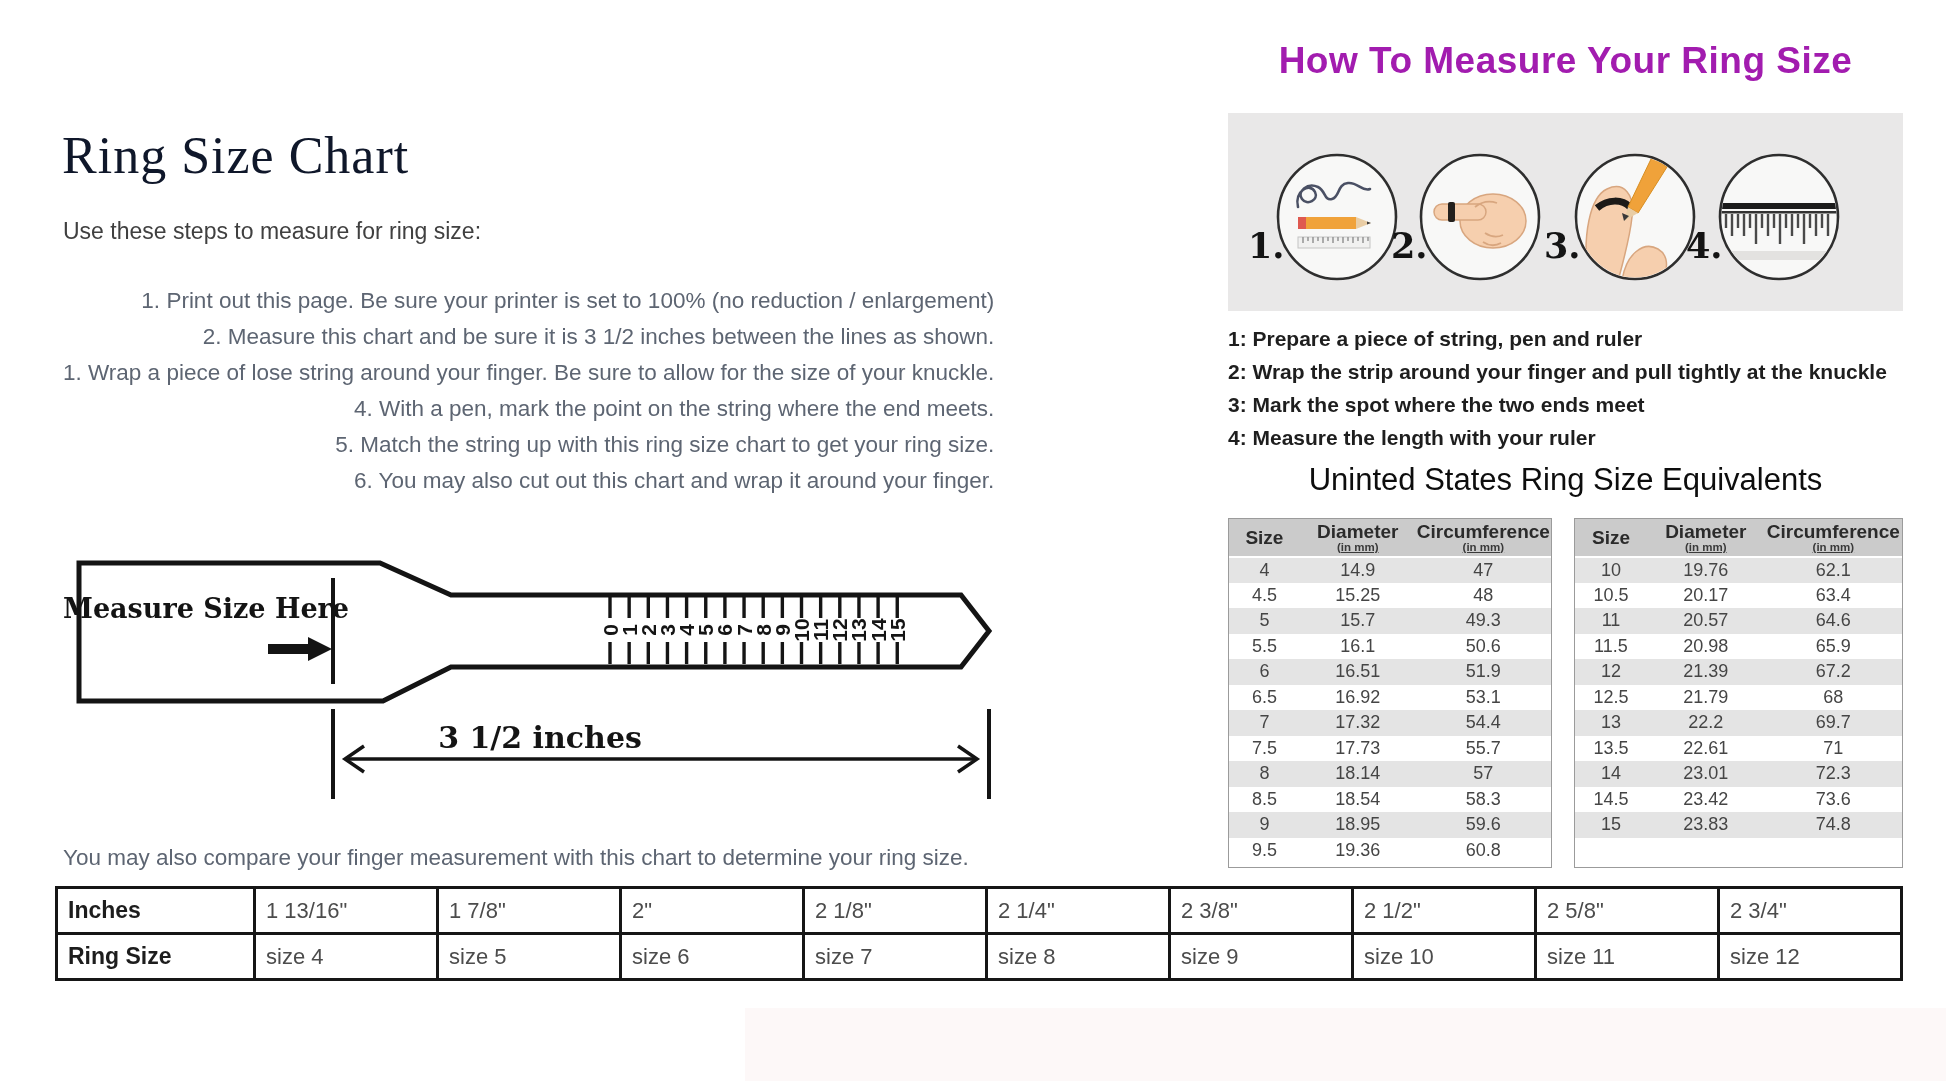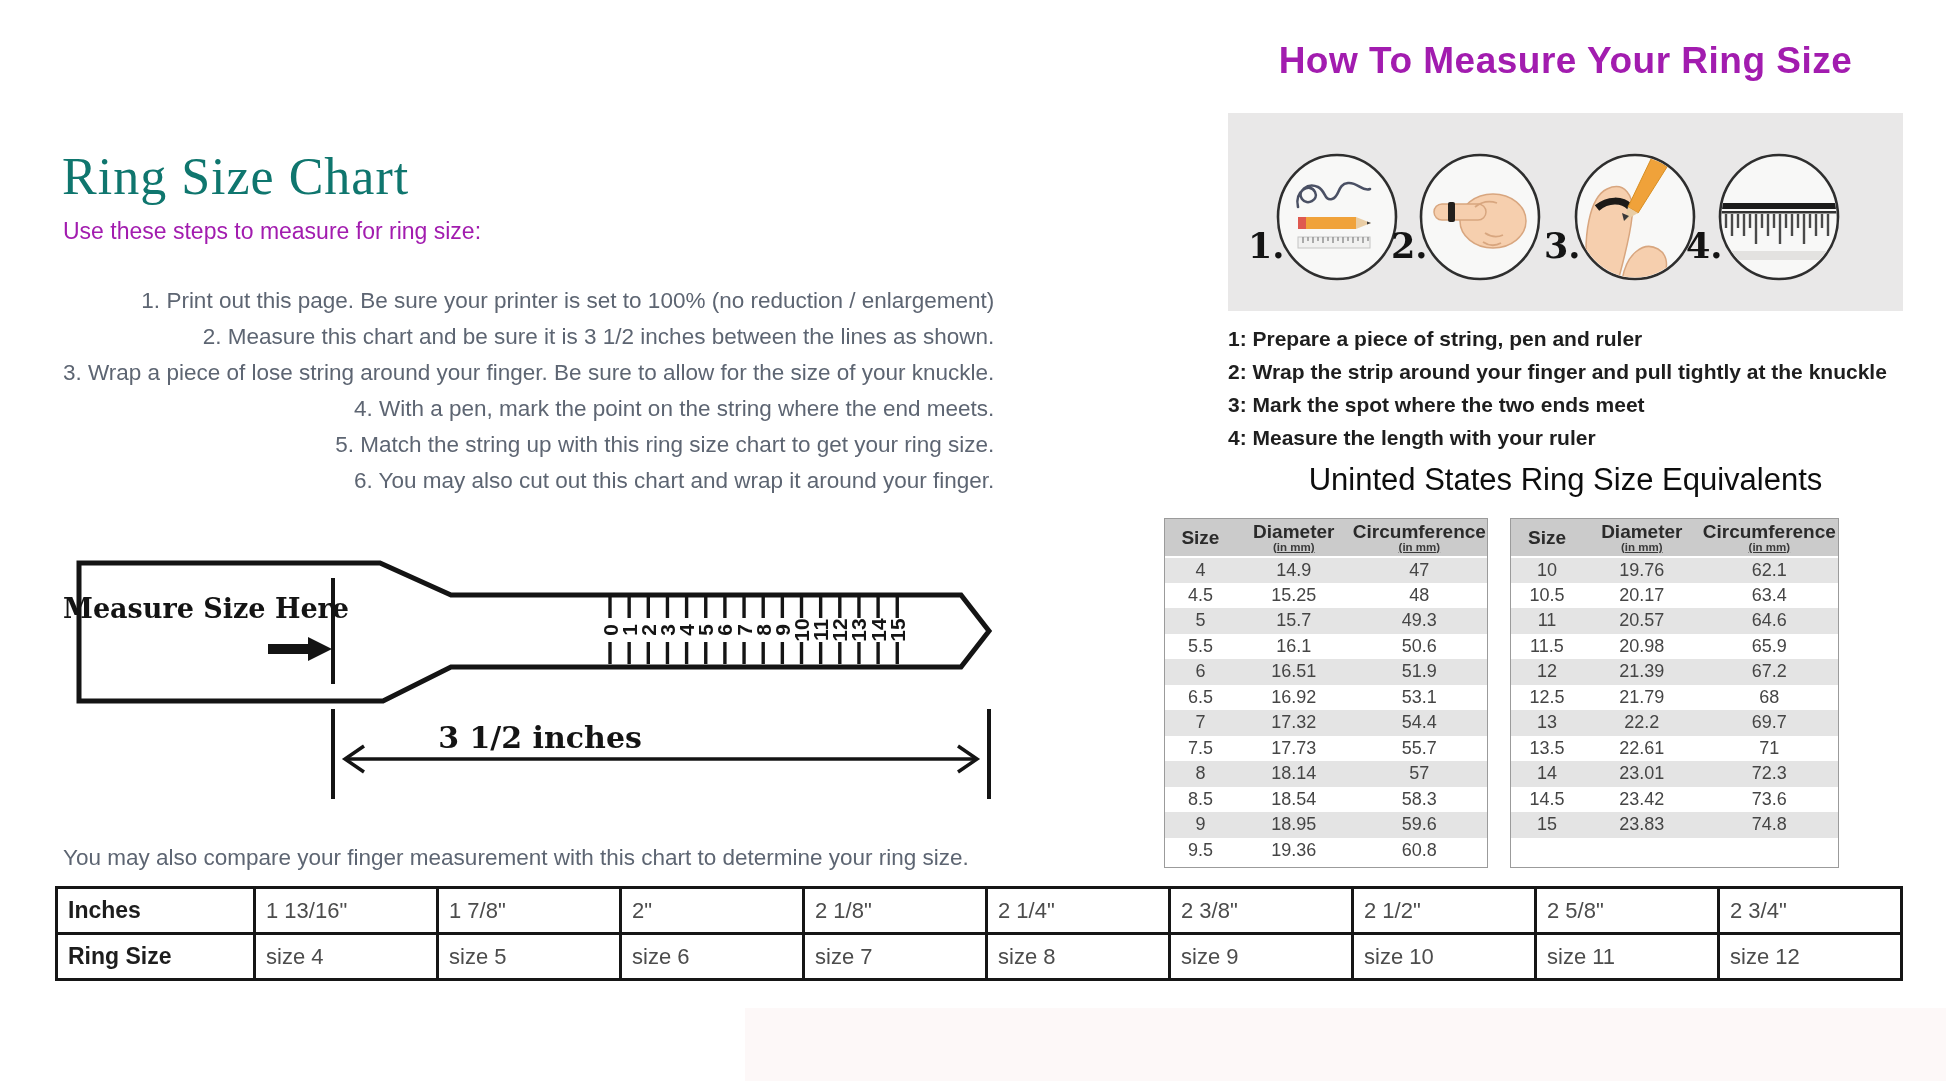--- a/index.html
+++ b/index.html
@@ -5,23 +5,23 @@
   * { margin:0; padding:0; box-sizing:border-box; }
   html,body { background:#ffffff; }
   #canvas {
     position:relative; width:1946px; height:1081px; background:#fff; overflow:hidden;
     font-family:"Liberation Sans", sans-serif; color:#5d6572;
   }
   
   .page-title {
     position:absolute; left:62px; top:126px;
     font-family:"Liberation Serif", serif; font-size:52px; font-weight:400;
-    color:#0f766e; letter-spacing:1px;margin-top:21px;
-  }
-  .intro { position:absolute; left:63px; top:218px; font-size:23px; color:#a21caf; }
+    color:#0f172a; letter-spacing:1px;
+  }
+  .intro { position:absolute; left:63px; top:218px; font-size:23px; color:#404040; }
   .steps-list { position:absolute; left:63px; top:283px; font-size:22.5px; color:#5d6572; }
   .steps-list .step-line { height:36px; line-height:36px; white-space:nowrap;text-align:right; }
   .ruler-svg { position:absolute; left:50px; top:556px; }
   .ruler-outline { fill:#ffffff; stroke:#141414; stroke-width:5; stroke-linejoin:miter; }
   .ruler-line { stroke:#141414; }
   .ruler-label-text { font:700 27px "DejaVu Serif", serif; fill:#141414; text-anchor:middle; }
   .ruler-dim-text { font:700 30px "DejaVu Serif", serif; fill:#141414; text-anchor:middle; }
   .tick-num { font:700 21px "Liberation Sans", sans-serif; fill:#141414; text-anchor:middle; dominant-baseline:central; }
   .compare-note { position:absolute; left:63px; top:845px; font-size:22.5px; color:#5d6572; white-space:nowrap; }
 
@@ -49,21 +49,21 @@
     position:absolute; top:112px; font-family:"DejaVu Serif", serif;
     font-size:35px; font-weight:700; color:#141414;
   }
   .num-1 { left:20px; } .num-2 { left:163px; } .num-3 { left:316px; } .num-4 { left:458px; }
   .howto-steps { position:absolute; left:1228px; top:322px; font-size:21px; font-weight:600; color:#1e1e1e; }
   .howto-steps .step-line { height:33px; line-height:33px; white-space:nowrap; }
   .eq-title {
     position:absolute; left:1228px; top:462px; width:675px; text-align:center;
     font-size:31px; font-weight:400; color:#0d0d0d; white-space:nowrap;
   }
-  .eq-wrap { position:absolute; left:1164px; top:518px; width:675px; height:350px; display:flex; }
+  .eq-wrap { position:absolute; left:1228px; top:518px; width:675px; height:350px; display:flex; }
   .eq-block { background:#ffffff; border:1px solid #9b9b9b; height:350px; overflow:hidden; }
   .eq-left  { width:324px; margin-right:22px; }
   .eq-right { width:329px; }
   .eq-table { width:100%; border-collapse:collapse; table-layout:fixed; }
   .eq-table th {
     background:#cbcbcb; height:38px; text-align:center; vertical-align:middle;
     font-size:19px; font-weight:700; color:#2b2b2b; line-height:1; border-bottom:2px solid #fff;
   }
   .eq-table th .sub { display:block; font-size:11.5px; font-weight:700; color:#3a3a3a; margin-top:1px;text-decoration:underline; }
   .eq-table col.c-size { width:22%; } .eq-table col.c-diam { width:36%; } .eq-table col.c-circ { width:42%; }
@@ -80,21 +80,21 @@
 <body>
 
 <div id="canvas">
 
   <h1 class="page-title">Ring Size Chart</h1>
   <div class="intro">Use these steps to measure for ring size:</div>
 
   <div class="steps-list">
       <div class="step-line">1. Print out this page. Be sure your printer is set to 100% (no reduction / enlargement)</div>
       <div class="step-line">2. Measure this chart and be sure it is 3 1/2 inches between the lines as shown.</div>
-      <div class="step-line">3. Wrap a piece of lose string around your finger. Be sure to allow for the size of your knuckle.</div>
+      <div class="step-line">1. Wrap a piece of lose string around your finger. Be sure to allow for the size of your knuckle.</div>
       <div class="step-line">4. With a pen, mark the point on the string where the end meets.</div>
       <div class="step-line">5. Match the string up with this ring size chart to get your ring size.</div>
       <div class="step-line">6. You may also cut out this chart and wrap it around your finger.</div>
     </div>
 
   <svg class="ruler-svg" width="960" height="255" viewBox="0 0 960 255">
     <path class="ruler-outline" d="M29,7 L330,7 L401,39 L911,39 L939,75 L911,111 L401,111 L333,145 L29,145 Z"></path>
     <line class="ruler-line" x1="283" y1="22" x2="283" y2="128" stroke-width="4"></line>
     <text class="ruler-label-text" x="156" y="62">Measure Size Here</text>
     <g>

